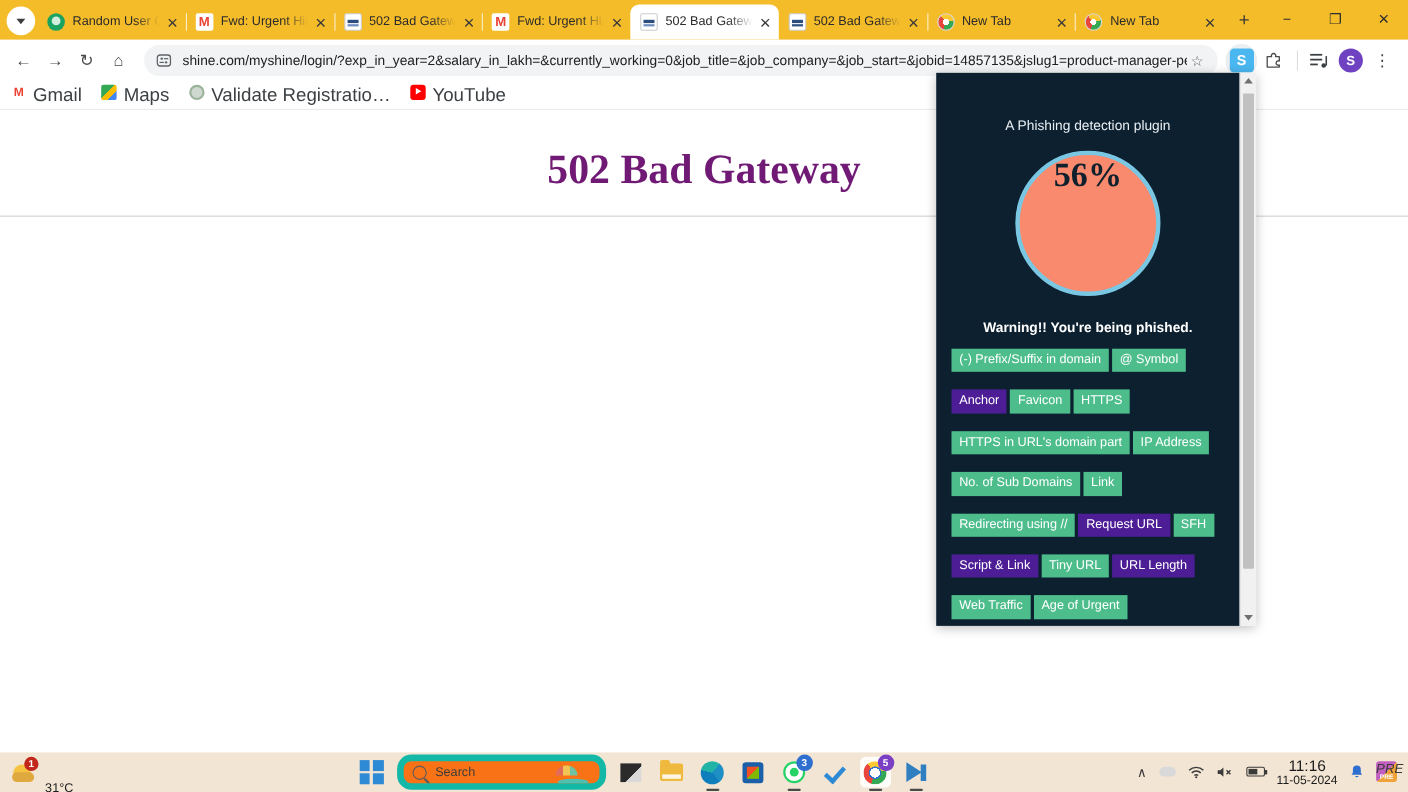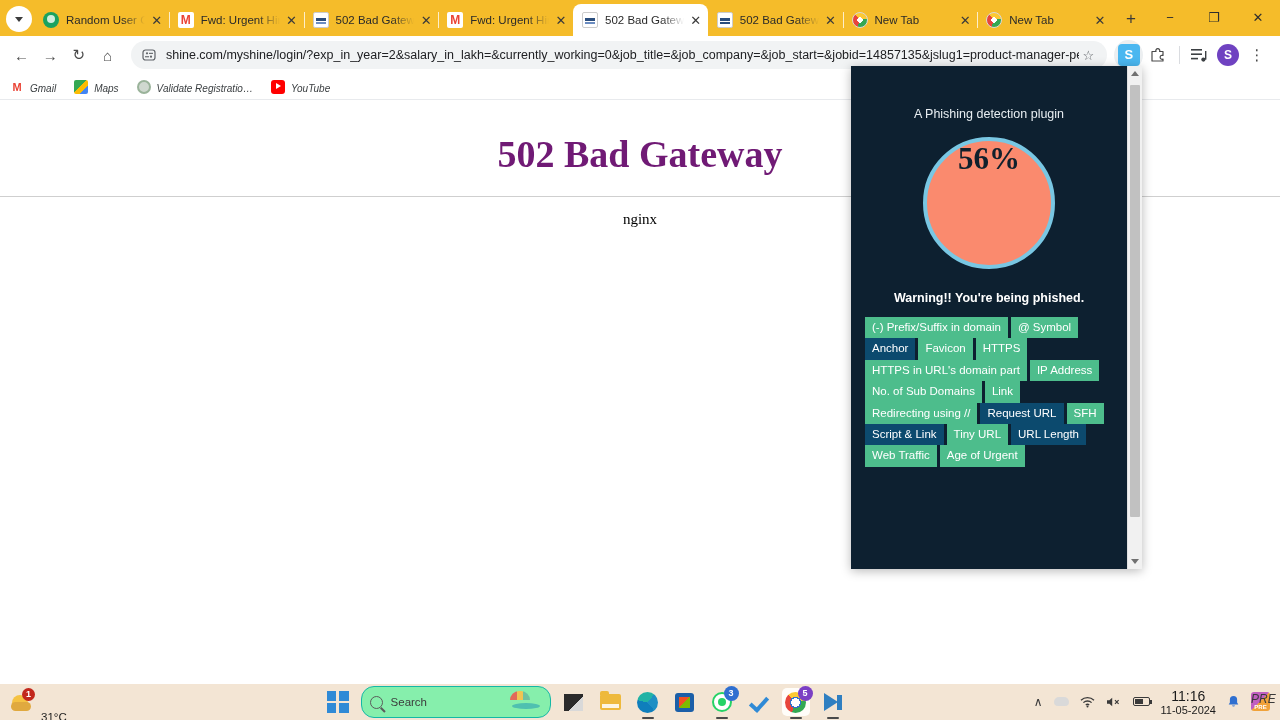--- a/index.html
+++ b/index.html
@@ -88,21 +88,21 @@
   .omni-star { flex:0 0 18px; text-align:center; font-size:13px; color:#5f6368;}
   .ext-s {
     width:22px;height:22px;border-radius:4px;background:#4ab7f0;color:#fff;
     font:700 13px/22px "Liberation Sans",sans-serif;text-align:center; }
   .ext-s-wrap{width:30px;height:30px;border-radius:50%;background:#eceff1;display:flex;align-items:center;justify-content:center;margin:0 1px;}
   .avatar-s{width:22px;height:22px;border-radius:50%;background:#6f42c1;color:#fff;font:600 12px/22px "Liberation Sans",sans-serif;text-align:center;}
   .vdiv{width:1px;height:18px;background:#dadce0;margin:0 6px;}
 
   
   .bookmarks { height:26px; background:#fff; display:flex; align-items:center; padding:0 10px; border-bottom:1px solid #e8eaed;}
-  .bm { display:flex;align-items:flex-end; margin-right:18px; font-size:10px; color:#3c4043;font-style:italic; }
+  .bm { display:flex;align-items:flex-start; margin-right:18px; font-size:17px; color:#3c4043; }
   .bm-ico { width:14px;height:14px;margin-right:6px;flex:0 0 14px;position:relative;}
   .bmi-gmail::before{content:"M";position:absolute;inset:0;font:700 11px/14px "Liberation Sans",sans-serif;color:#ea4335;text-align:center;}
   .bmi-maps{background:linear-gradient(135deg,#34a853 0 45%,#fbbc04 45% 70%,#4285f4 70% 100%);border-radius:2px;}
   .bmi-val{border-radius:50%;background:#cfd8cf;border:2px solid #9ab39a;}
   .bmi-yt{background:#ff0000;border-radius:3px;position:relative;}
   .bmi-yt::after{content:"";position:absolute;left:5px;top:3.5px;border-left:5px solid #fff;border-top:3.5px solid transparent;border-bottom:3.5px solid transparent;}
 
   
   .page { position:relative; height:calc(684px - 36px - 38px - 26px); background:#fff; }
   .err-title { text-align:center; font-family:"Liberation Serif", serif; font-weight:700; font-size:38px; color:#701a75; padding-top:32px; }
@@ -135,27 +135,27 @@
   .ss-title { color:#e8eef2; font-size:13.5px; letter-spacing:.2px; }
   .ss-sub { text-align:center; color:#e8eef2; font-size:12.5px; margin-top:29px; }
   .gauge-wrap { display:flex; justify-content:center; margin-top:16px; }
   .gauge {
     width:132px;height:132px;border-radius:50%;
     background:#fa8a6e; border:4px solid #79c7e3;
     display:flex;align-items:flex-start;justify-content:center;
   }
   .gauge span { font-family:"Liberation Serif", serif; font-weight:700; font-size:31px; color:#10202c; }
   .warn { text-align:center; color:#ffffff; font-size:12.5px; margin-top:22px; font-weight:600;}
-  .tags { display:flex; flex-wrap:wrap; gap:0 3px; margin-top:12px; }
+  .tags { display:flex; flex-wrap:wrap; gap:16px 3px; margin-top:12px; }
   .tag {
     font-size:11.5px; color:#ffffff; padding:3px 7px 4px 7px; line-height:1.25;
     white-space:nowrap;
   }
   .tag.safe { background:#4dbd8c; }
-  .tag.risk { background:#0c4a6e; }
+  .tag.risk { background:#4c1d95; }
 
   
   .pscroll { flex:0 0 15px; background:#f1f1f1; border-left:1px solid #e0e0e0; position:relative; }
   .ps-arrow { height:15px; display:flex; align-items:center; justify-content:center; }
   .ps-arrow i { width:0;height:0;border-left:4px solid transparent;border-right:4px solid transparent;}
   .ps-up i { border-bottom:5px solid #707070; }
   .ps-down i { border-top:5px solid #707070; }
   .ps-track { position:absolute; left:0; right:0; top:15px; bottom:15px; }
   .ps-thumb { position:absolute; left:2px; right:2px; top:4px; height:432px; background:#c1c1c1; border-radius:1px;}
 
@@ -170,21 +170,21 @@
   .w-sun{position:absolute;left:2px;top:5px;width:16px;height:16px;border-radius:50%;background:#f5c242;}
   .w-cloud{position:absolute;left:1px;bottom:3px;width:20px;height:9px;border-radius:5px;background:#e0a93f;}
   .w-badge{position:absolute;right:-1px;top:-2px;width:13px;height:13px;border-radius:50%;background:#c2271c;color:#fff;font:700 9px/13px "Liberation Sans",sans-serif;text-align:center;}
   .w-text{line-height:1.15;margin-top:44px;}
   .w-temp{font-size:11.5px;color:#1b1b1b;}
   .w-cond{font-size:11.5px;color:#3b3b3b;}
   .tb-center { display:flex; align-items:center; gap:9px; margin:0 auto; }
   .start { width:22px;height:22px;display:grid;grid-template-columns:1fr 1fr;grid-template-rows:1fr 1fr;gap:2.5px;}
   .start i { background:#2f8ad6; display:block; }
   .searchbox {
-    width:190px;height:32px;border-radius:13px;background:#86efac;border:1px solid #14b8a6;
+    width:190px;height:32px;border-radius:13px;background:#f97316;border:6px solid #14b8a6;
     display:flex;align-items:center;padding:0 8px;position:relative;overflow:hidden;
   }
   .sb-mag{width:13px;height:13px;border:1.6px solid #5b5b5b;border-radius:50%;margin-right:8px;position:relative;flex:0 0 13px;}
   .sb-mag::after{content:"";position:absolute;right:-4px;bottom:-3px;width:6px;height:1.6px;background:#5b5b5b;transform:rotate(45deg);}
   .sb-text{font-size:11.5px;color:#3c3c3c;}
   .sb-art{position:absolute;right:6px;top:4px;width:34px;height:18px;}
   .sb-art .umb{position:absolute;left:0;top:0;width:20px;height:9px;border-radius:10px 10px 0 0;background:linear-gradient(90deg,#e26a5a 0 33%,#f1c453 33% 66%,#6fc2a0 66% 100%);}
   .sb-art .wav{position:absolute;left:2px;bottom:0;width:28px;height:6px;border-radius:50%;background:#4fc0b0;}
   .tb-app { width:28px;height:28px;position:relative;display:flex;align-items:center;justify-content:center;border-radius:5px;}
   .tb-app.running::after{content:"";position:absolute;bottom:-3px;left:50%;transform:translateX(-50%);width:12px;height:2.5px;border-radius:2px;background:#4a4a4a;}
@@ -345,21 +345,20 @@
       </div>
       <div class="bm">
         <span class="bm-ico bmi-yt"></span>
         <span>YouTube</span>
       </div>
     </div>
 
   <div class="page">
     <div class="err-title">502 Bad Gateway</div>
     <hr class="err-hr">
-    <div class="err-sub">nginx</div>
   </div>
 
   <div class="popup">
     <div class="popup-body">
       <div class="ss-sub">A Phishing detection plugin</div>
       <div class="gauge-wrap">
         <div class="gauge">
           <span>56%</span>
         </div>
       </div>

